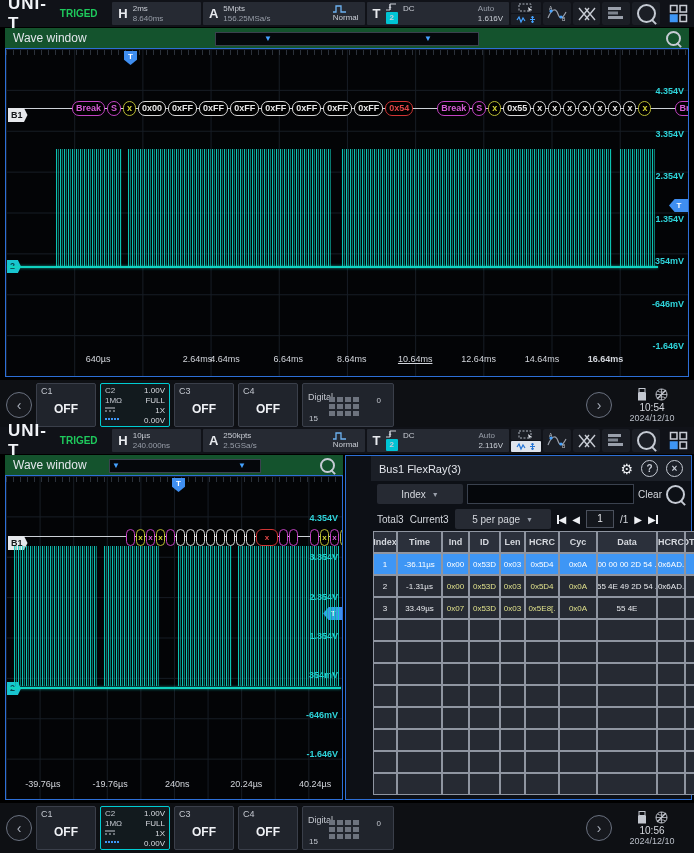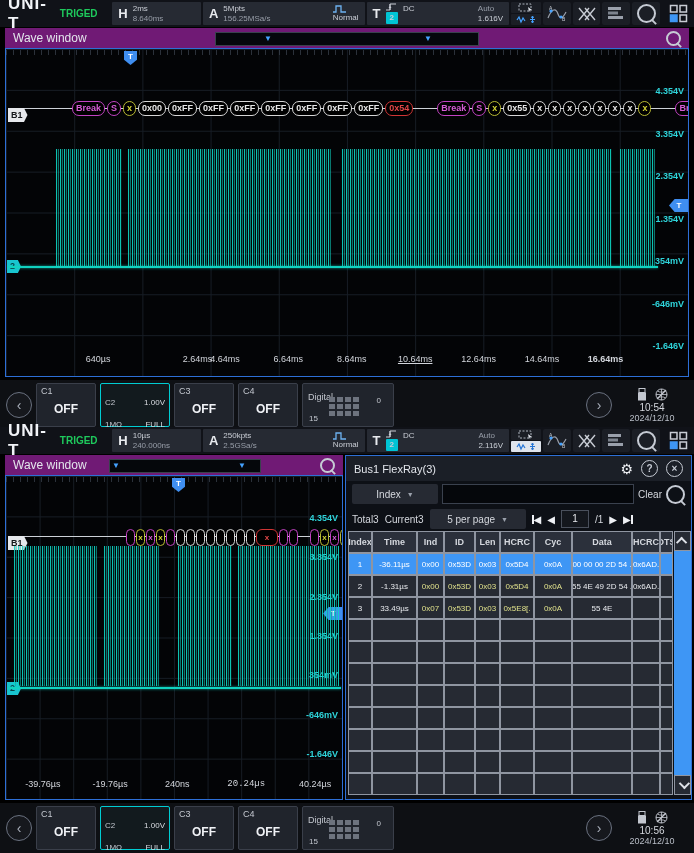--- a/index.html
+++ b/index.html
@@ -15,21 +15,21 @@
   .col2 span{font-size:8px;color:#c9cdd5;}
   .col2 .dim{color:#989ea9;}
   .ra{}
   .badge2{background:#00c4d4;color:#06262b;font-size:8px;font-weight:bold;padding:1px 4px;border-radius:1px;align-self:flex-start;}
   .hicon{width:32px;height:23px;background:#1b1e25;border-radius:2px;display:flex;align-items:center;justify-content:center;}
   .hicol{display:flex;flex-direction:column;gap:1px;width:34px;}
   .hicol .mini{height:11px;background:#1b1e25;display:flex;align-items:center;justify-content:center;border-radius:1px;}
   .hicol .mini.sel{background:#dfe4ec;}
   .spacer{flex:1;}
   
-  .titlebar{height:20px;background:#701a75;display:flex;align-items:center;padding:0 8px;position:relative;}
+  .titlebar{height:20px;background:#14532d;display:flex;align-items:center;padding:0 8px;position:relative;}
   .titlebar .wtitle{font-size:12px;color:#e3e6ec;}
   .posbar{position:absolute;height:12px;background:#05070b;border:1px solid #3a414e;}
   .posbar .tri{position:absolute;top:0;font-size:8px;color:#45a2ff;line-height:11px;}
   .zoomicon{margin-left:auto;}
   .plot{position:relative;background:#030406;border:1px solid #2d6fd6;overflow:hidden;
     background-image:linear-gradient(#161c24 1px,transparent 1px),linear-gradient(90deg,#161c24 1px,transparent 1px);
     background-size:10% 12.5%;}
   .ruler{position:absolute;top:1px;left:0;right:0;height:5px;
     background:repeating-linear-gradient(90deg,#3c4450 0 1px,transparent 1px 7px);opacity:.7;}
   .vlab{position:absolute;right:4px;font-size:9px;color:#2fd4da;font-weight:bold;}
@@ -59,35 +59,35 @@
     text-align:center;line-height:13px;clip-path:polygon(0 50%,28% 0,100% 0,100% 100%,28% 100%);}
   
   .bbar{height:50px;background:#0e1014;display:flex;align-items:center;gap:4px;padding:0 6px;}
   .navbtn{width:24px;height:24px;border:1px solid #6a7180;border-radius:50%;color:#aab0bc;
     display:flex;align-items:center;justify-content:center;font-size:14px;background:#16181d;flex:none;}
   .chbox{width:60px;height:44px;background:#20242c;border:1px solid #3a3f4a;border-radius:2px;
     display:flex;flex-direction:column;align-items:flex-start;padding:2px 4px;box-sizing:border-box;flex:none;}
   .chbox .chid{font-size:9px;color:#c3c7cf;}
   .chbox .chstate{font-size:12px;font-weight:bold;color:#f0f2f6;align-self:center;margin-top:6px;}
   .c2box{width:70px;border:1px solid #00ccd2;background:#121a1e;}
-  .c2row{display:flex;justify-content:space-between;width:100%;line-height:10px;margin-top:12px;}
+  .c2row{display:flex;justify-content:space-between;width:100%;line-height:10px;}
   .c2row span{font-size:8px;color:#d9dce2;}
   .c2row .l{color:#c3c7cf;}
   .digbox{width:92px;height:44px;background:#20242c;border:1px solid #3a3f4a;border-radius:2px;
     padding:2px 5px;box-sizing:border-box;position:relative;flex:none;}
   .digbox .dlab{font-size:9px;color:#c3c7cf;}
   .diggrid{position:absolute;left:26px;top:13px;display:grid;grid-template-columns:repeat(4,6px);gap:2px;}
   .diggrid i{width:6px;height:5px;background:#6d737e;}
   .dignum{position:absolute;font-size:8px;color:#c3c7cf;}
   .clock{width:72px;text-align:center;color:#d5d8de;flex:none;}
   .clock .ticons{display:flex;justify-content:center;gap:8px;}
   .clock .tm{font-size:10px;margin-top:1px;}
   .clock .dt{font-size:9px;color:#b9bec7;}
   
-  .panel{width:347px;background:#0d1016;border:1px solid #2d6fd6;box-sizing:border-box;position:relative;}
+  .panel{width:347px;background:#0d1016;border:1px solid #2d6fd6;box-sizing:border-box;position:relative;padding-left:25px;}
   .ptitle{height:25px;background:#1b1f27;display:flex;align-items:center;padding:0 8px;gap:8px;}
   .ptitle .pt{font-size:11px;color:#e3e6ec;flex:1;}
   .gear{font-size:14px;color:#eef0f4;}
   .circbtn{width:15px;height:15px;border:1.5px solid #c6cbd4;border-radius:50%;color:#c6cbd4;
     font-size:10px;font-weight:bold;display:flex;align-items:center;justify-content:center;}
   .psearch{height:26px;display:flex;align-items:center;gap:4px;padding:0 6px;}
   .pdd{background:#262a33;height:20px;display:flex;align-items:center;justify-content:center;gap:6px;
     font-size:10px;color:#d5d8de;border-radius:2px;}
   .pdd .tri{font-size:7px;color:#9aa0ab;}
   .psearch input{flex:1;height:18px;background:#05070b;border:1px solid #3a414e;color:#e6e8ec;
@@ -492,21 +492,21 @@
       <div class="vlab" style="top: 37px;">4.354V</div>
           <div class="vlab" style="top: 76.3px;">3.354V</div>
           <div class="vlab" style="top: 115.6px;">2.354V</div>
           <div class="vlab" style="top: 154.9px;">1.354V</div>
           <div class="vlab" style="top: 194.2px;">354mV</div>
           <div class="vlab" style="top: 233.5px;">-646mV</div>
           <div class="vlab" style="top: 272.8px;">-1.646V</div>
           <div class="tlab" style="left: 11%; top: 303px;">-39.76µs</div>
           <div class="tlab" style="left: 31%; top: 303px;">-19.76µs</div>
           <div class="tlab" style="left: 51%; top: 303px;">240ns</div>
-          <div class="tlab" style="left: 71.5%; top: 303px; font-family: Liberation Mono, monospace;">20.24µs</div>
+          <div class="tlab" style="left: 71.5%; top: 303px;">20.24µs</div>
           <div class="tlab" style="left: 92%; top: 303px;">40.24µs</div>
           <div class="burst" style="left: 8px; width: 84px; top: 70px; height: 140px;"></div>
           <div class="burst" style="left: 98px; width: 56px; top: 70px; height: 140px;"></div>
           <div class="burst" style="left: 172px; width: 54px; top: 70px; height: 140px;"></div>
           <div class="burst" style="left: 232px; width: 101px; top: 70px; height: 140px;"></div>
           <div class="baseline" style="left: 2px; width: 333px; top: 211px;"></div>
         </div>
     </div>
 
     <div class="panel" style="flex:1;height:345px;">

